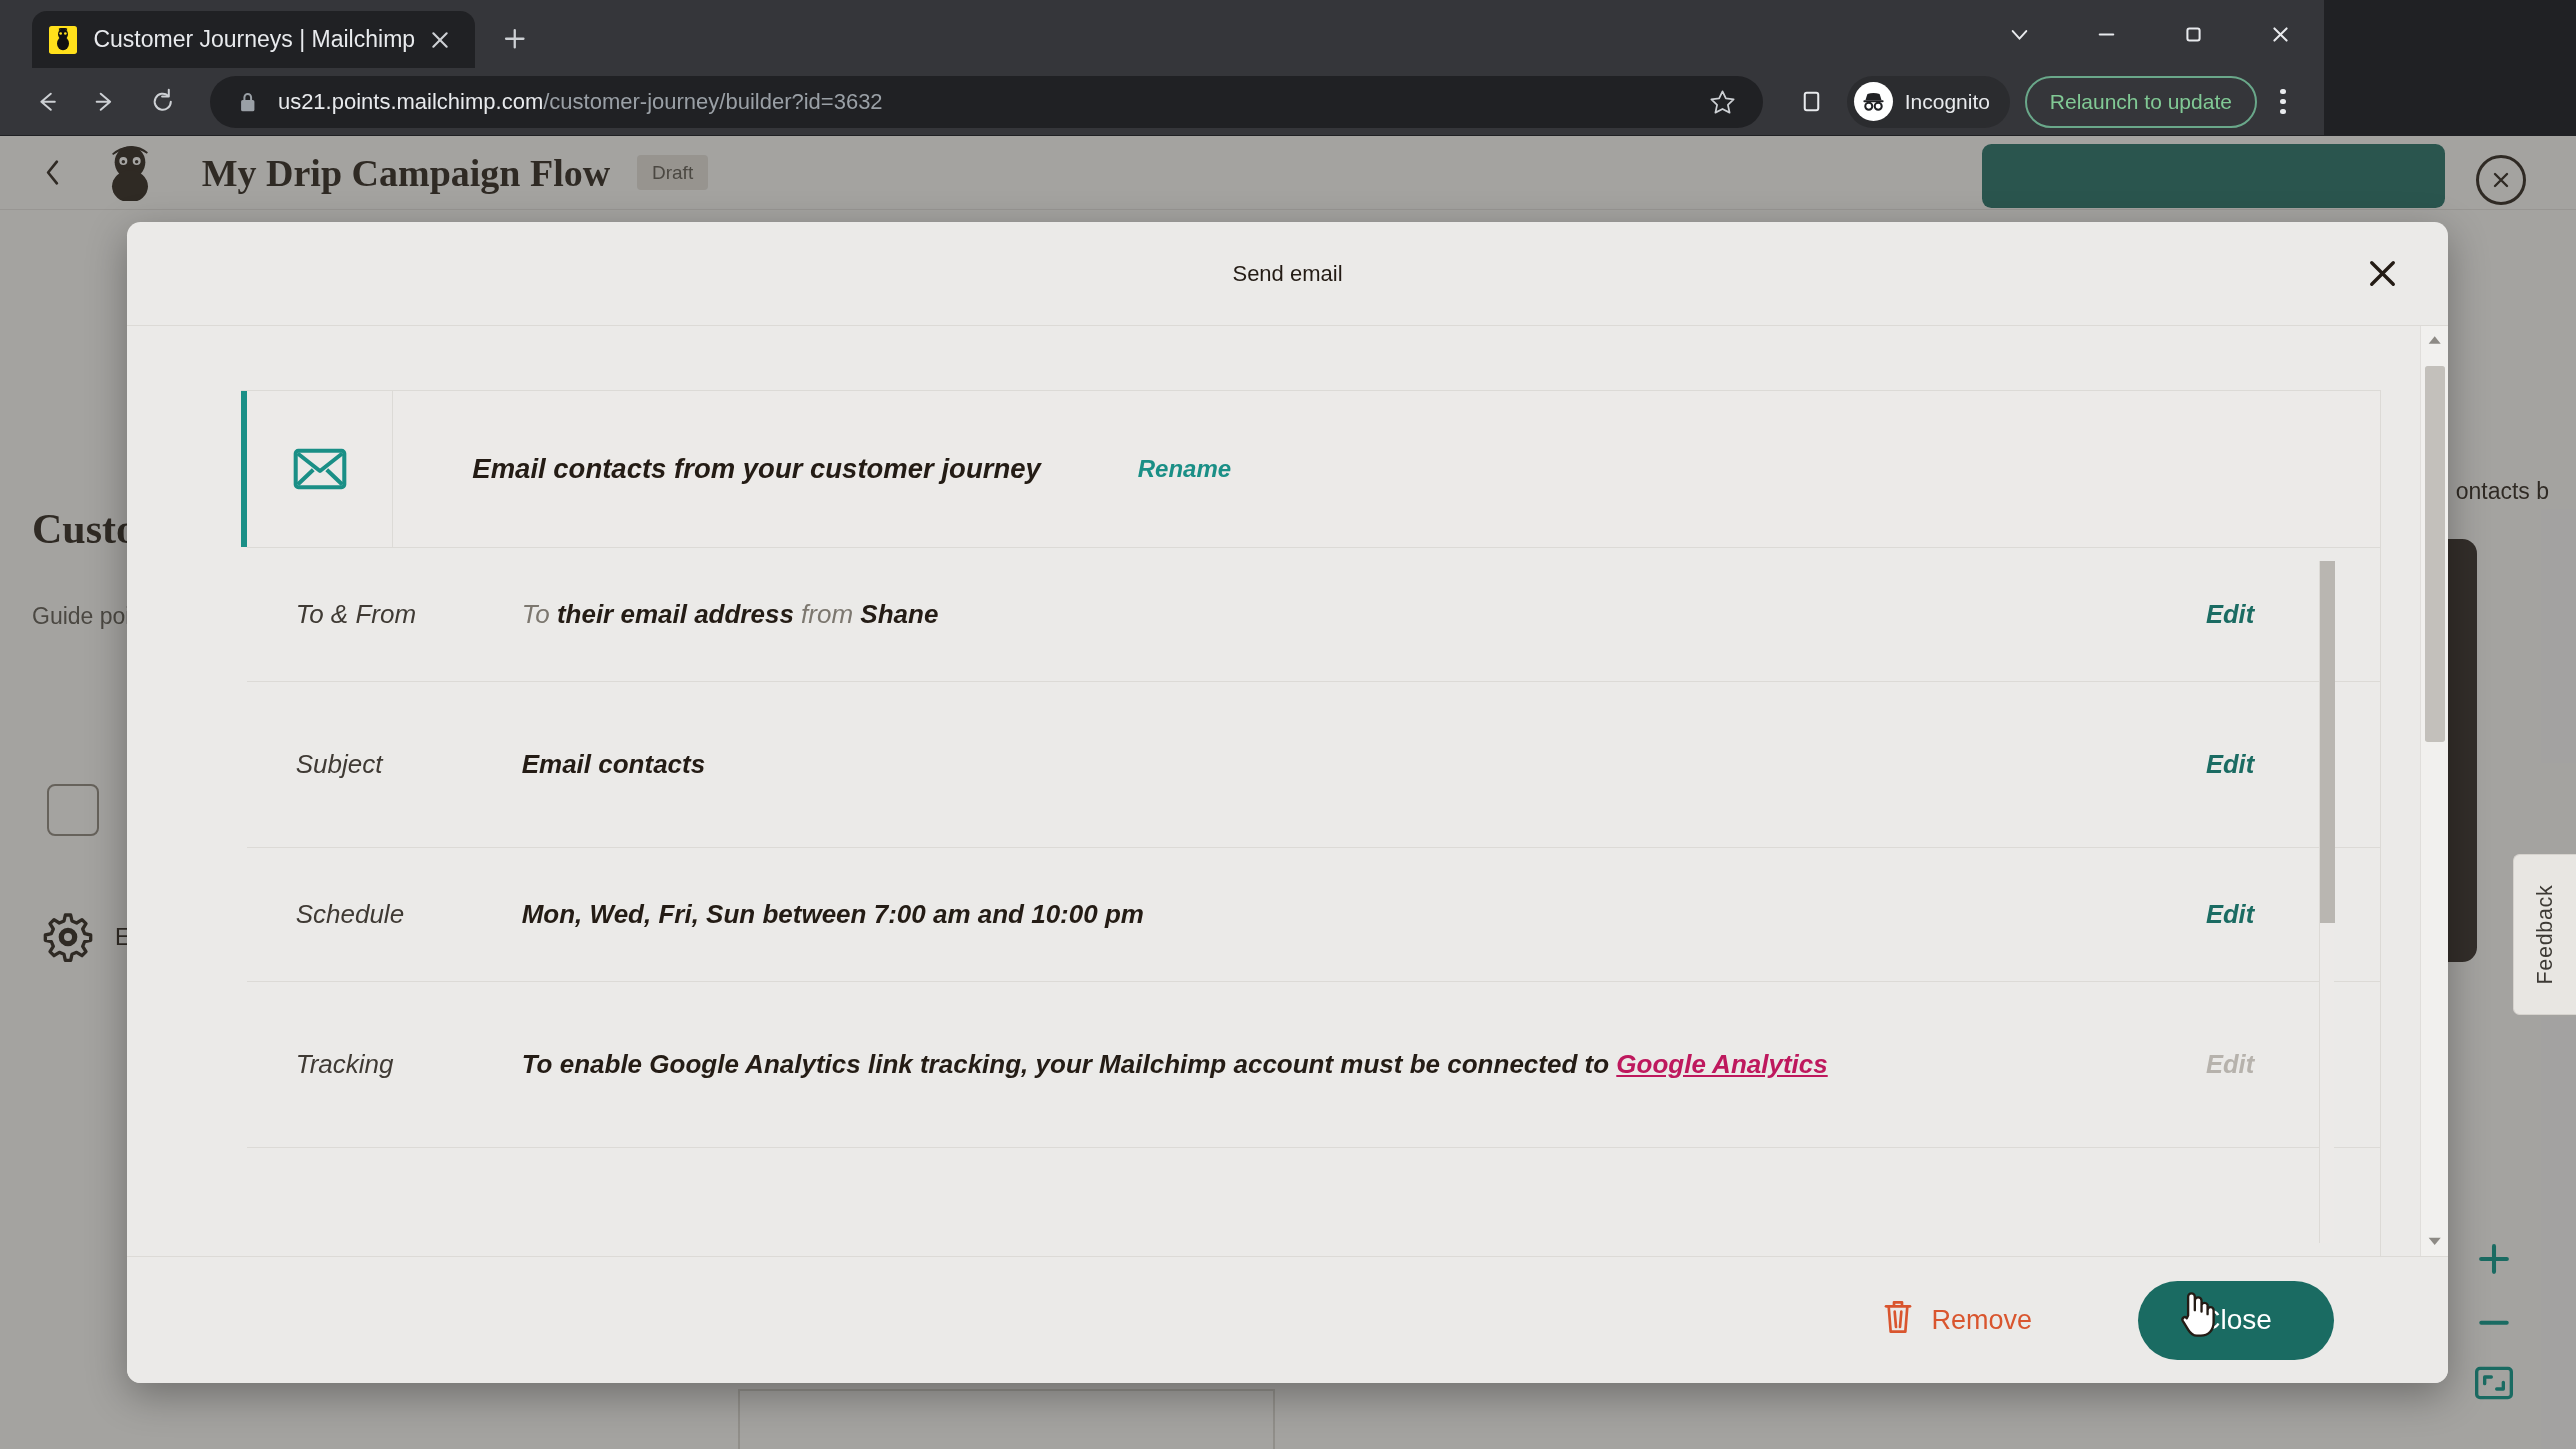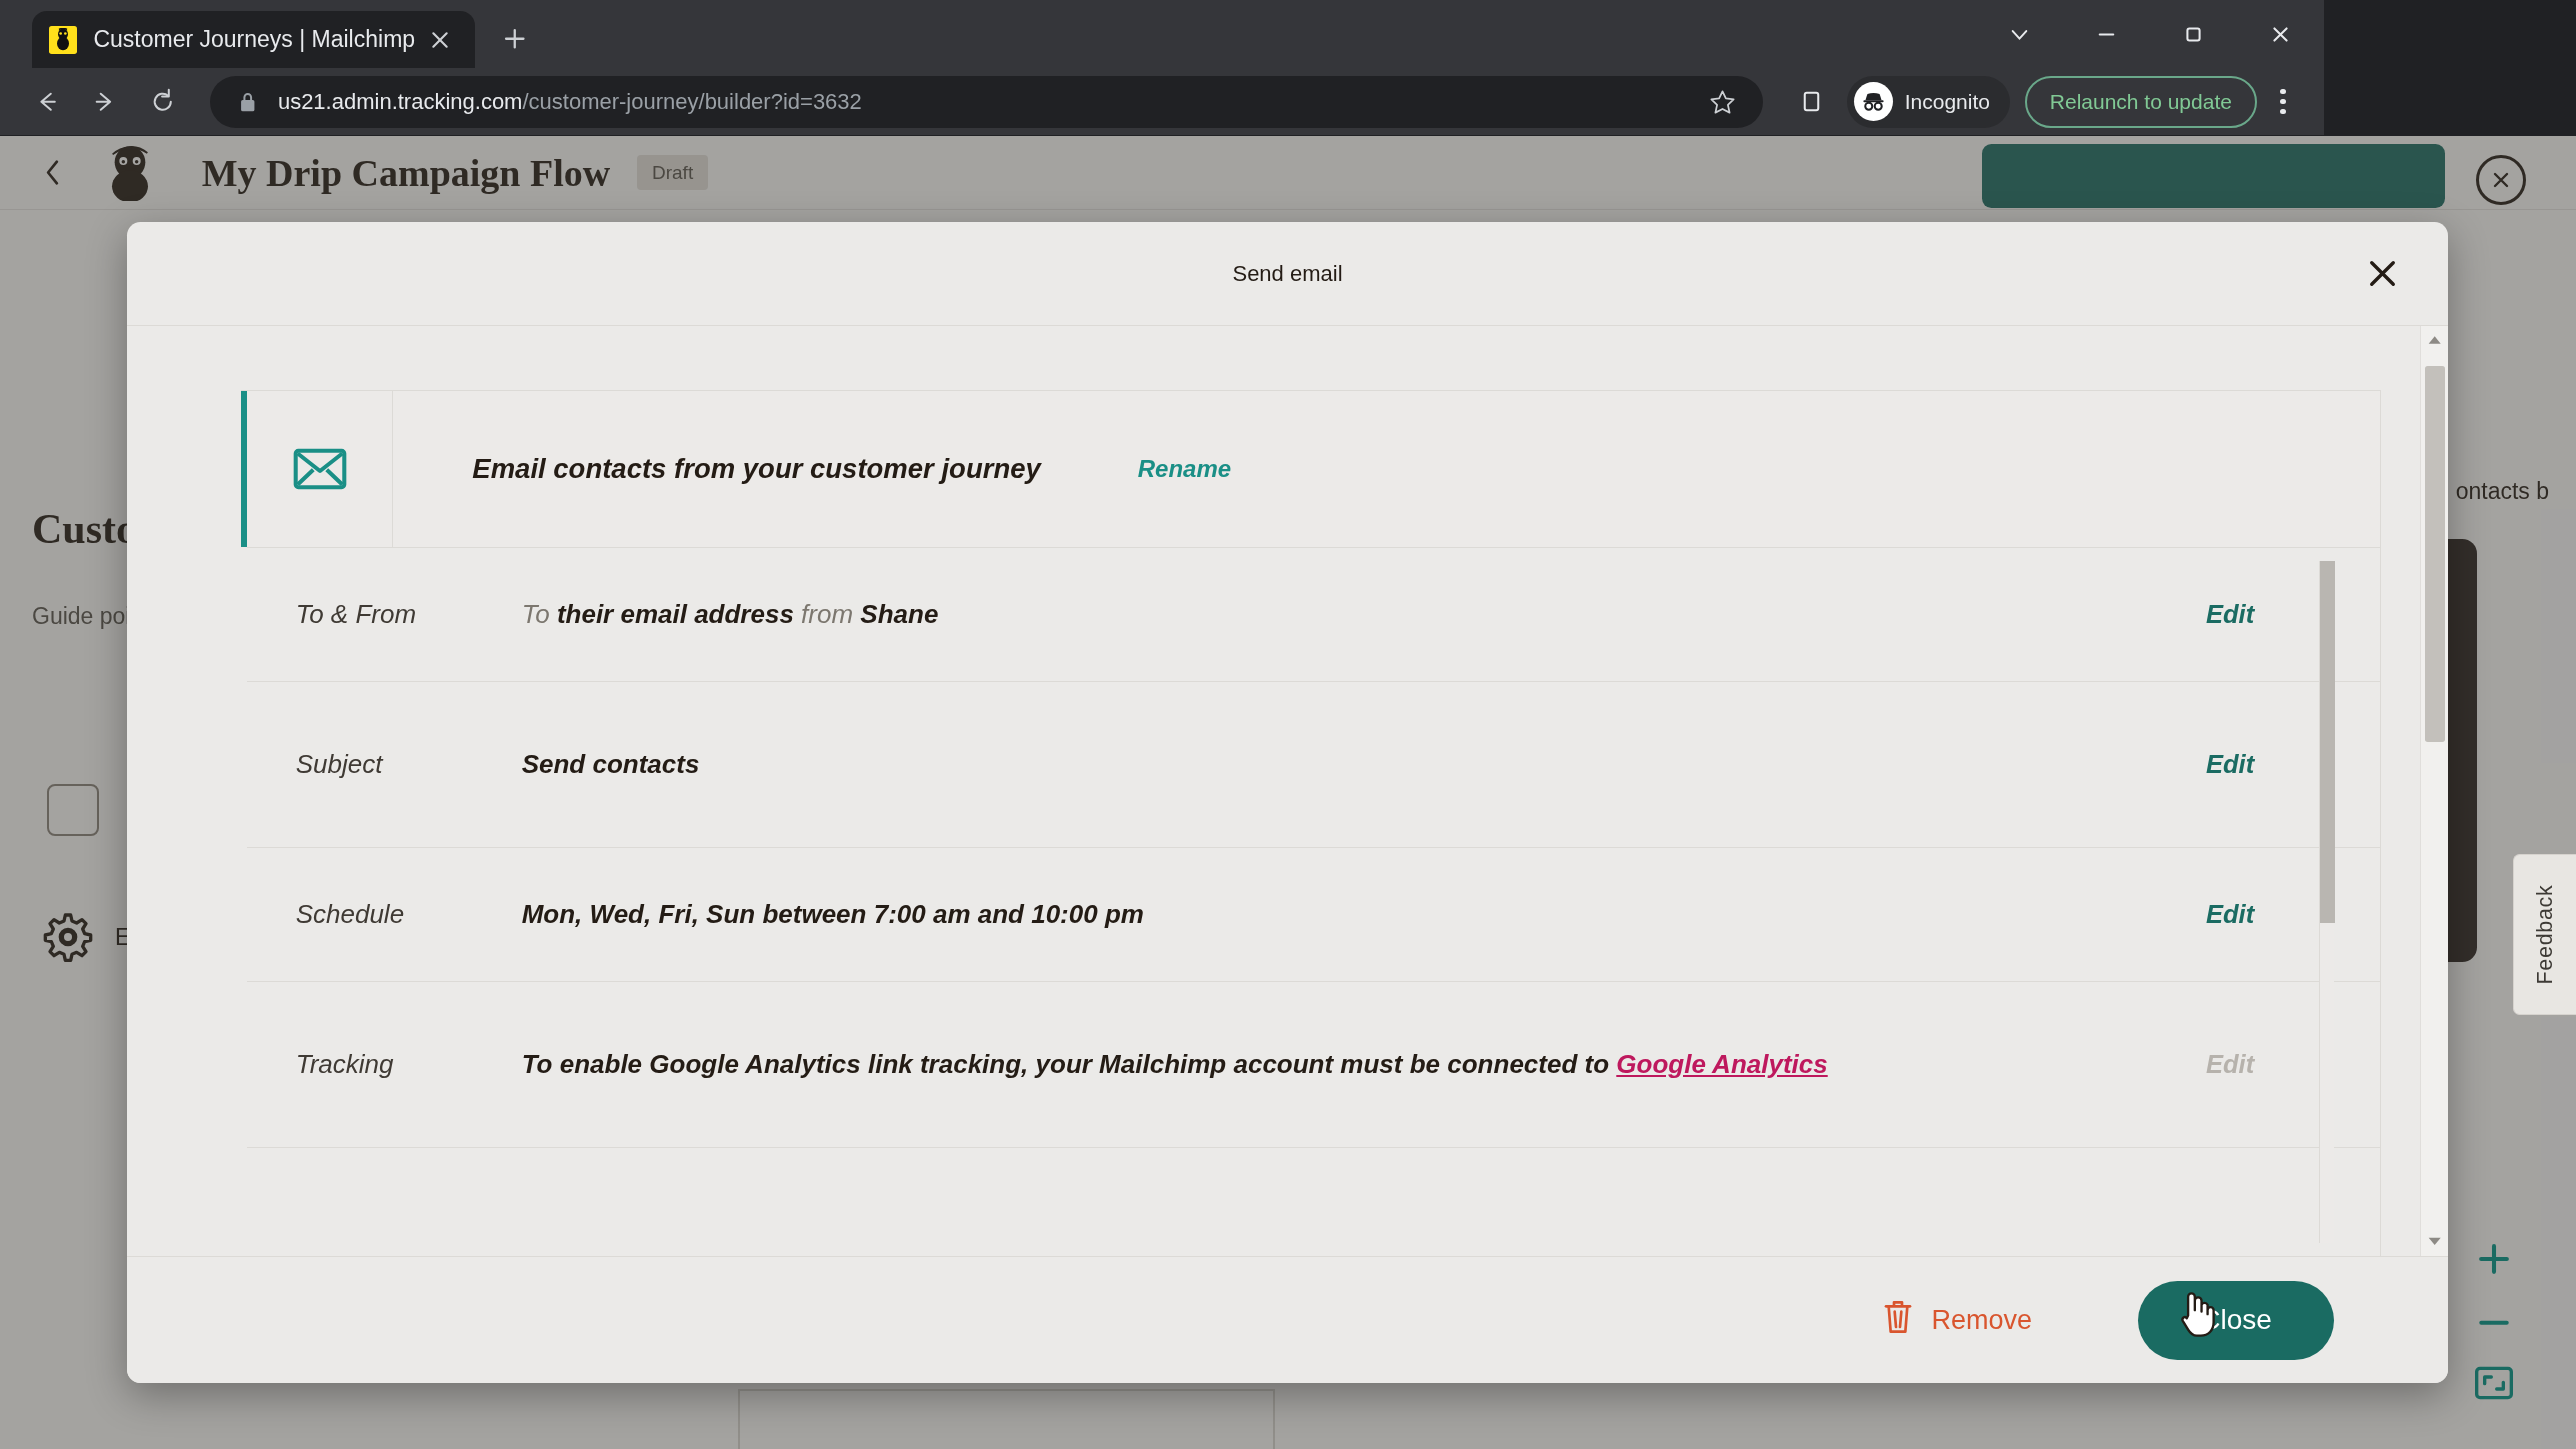--- a/index.html
+++ b/index.html
@@ -382,21 +382,21 @@
       </svg>
     </div>
 
     <div class="omnibox">
       <span class="omni-lock">
         <svg width="21.5" height="24" viewBox="0 0 32 36">
           <rect x="6" y="15" width="20" height="17" rx="2.5" fill="#9aa0a6"></rect>
           <path d="M11 15 V11 a5 5 0 0 1 10 0 V15" stroke="#9aa0a6" stroke-width="3" fill="none"></path>
         </svg>
       </span>
-      <span class="omni-url"><b>us21.admin.tracking.com</b><span>/customer-journey/builder?id=3632</span></span>
+      <span class="omni-url"><b>us21.points.mailchimp.com</b><span>/customer-journey/builder?id=3632</span></span>
       <span class="omni-star">
         <svg width="27" height="27" viewBox="0 0 40 40">
             <path d="M20 5 L25 15.5 L36.5 17 L28 25 L30.5 36.5 L20 31 L9.5 36.5 L12 25 L3.5 17 L15 15.5 Z" stroke="currentColor" stroke-width="2.6" fill="none" stroke-linejoin="round"></path>
           </svg>
       </span>
     </div>
 
     <div class="tb-icon">
       <svg width="27" height="27" viewBox="0 0 40 40">
           <rect x="10" y="7" width="20" height="26" rx="3" stroke="currentColor" stroke-width="3" fill="none"></rect>
@@ -532,21 +532,21 @@
                 <span class="row-label">To &amp; From</span>
                 <span class="row-value">
                   <span class="v-muted">To </span><span class="v-strong">their email address</span><span class="v-muted"> from </span><span class="v-strong">Shane</span>
                 </span>
                 <span class="row-edit">Edit</span>
               </div>
 
               <div class="row row-tall">
                 <span class="row-label">Subject</span>
                 <span class="row-value">
-                  <div class="v-strong">Send contacts</div>
+                  <div class="v-strong">Email contacts</div>
                 </span>
                 <span class="row-edit">Edit</span>
               </div>
 
               <div class="row">
                 <span class="row-label">Schedule</span>
                 <span class="row-value">
                   <span class="v-strong">Mon, Wed, Fri, Sun between 7:00 am and 10:00 pm</span>
                 </span>
                 <span class="row-edit">Edit</span>

